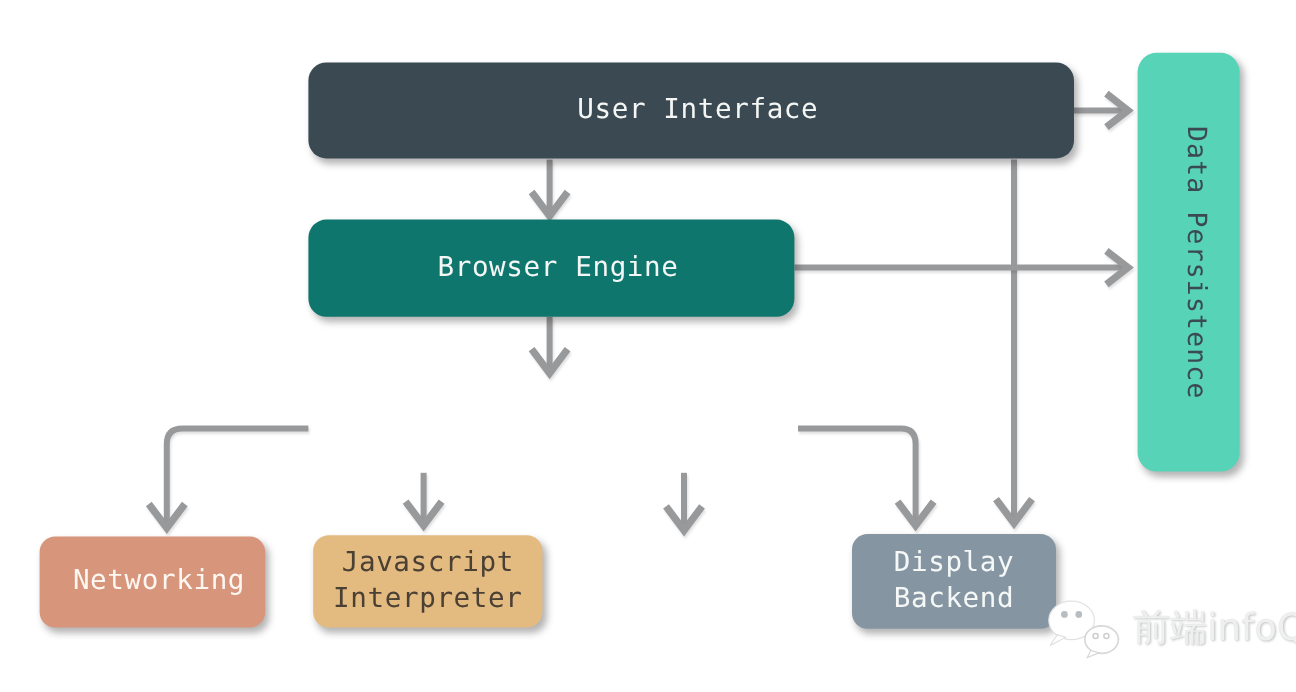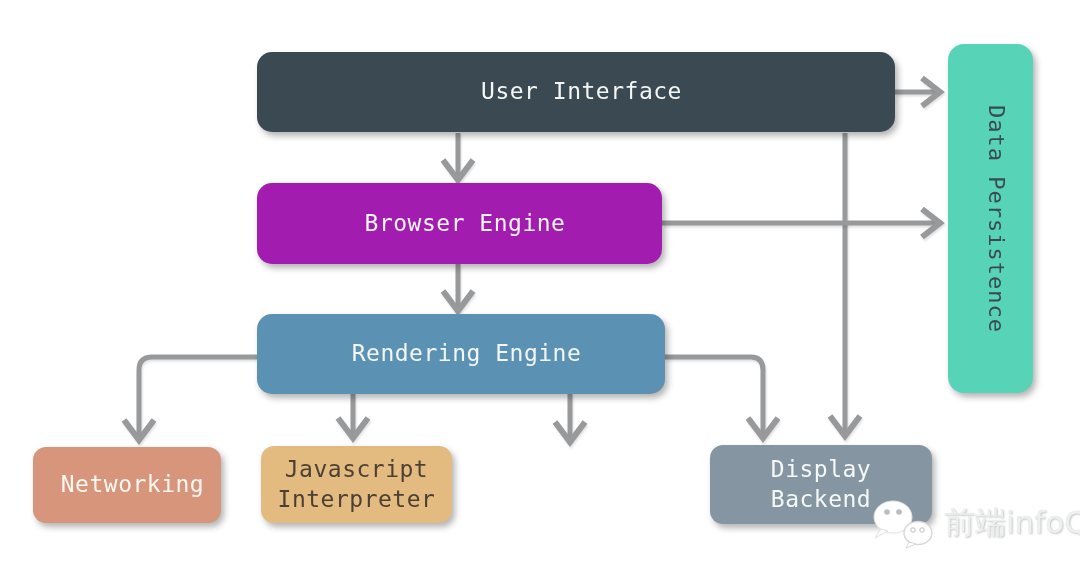--- a/index.html
+++ b/index.html
@@ -37,40 +37,40 @@
     box-shadow: 3px 4px 6px rgba(40,40,40,0.35);
     letter-spacing: 0.5px;
     padding-left: 11px;
   }
   .node-user-interface {
     left: 257px; top: 52px; width: 638px; height: 80px;
     background: #3b4a52; color: #f3f6f4; border-radius: 15px;
   }
   .node-browser-engine {
     left: 257px; top: 183px; width: 405px; height: 81px;
-    background: #a21caf; color: #f3f6f4; border-radius: 15px;
+    background: #0f766e; color: #f3f6f4; border-radius: 15px;
   }
   .node-rendering-engine {
     left: 257px; top: 314px; width: 408px; height: 80px;
     background: #5b92b4; color: #f3f6f4; border-radius: 15px;
   }
   .node-networking {
     left: 33px; top: 447px; width: 188px; height: 76px;
     background: #d7957b; color: #fdf7f2;
   }
   .node-javascript-interpreter {
     left: 261px; top: 446px; width: 191px; height: 77px;
     background: #e3bb81; color: #4b4034; padding: 0 2px;
   }
   .node-xml-parser {
     left: 477px; top: 450px; width: 188px; height: 73px;
     background: #f6c944; color: #55493a;
   }
   .node-display-backend {
-    left: 710px; top: 445px; width: 222px; height: 79px;
+    left: 710px; top: 445px; width: 170px; height: 79px;
     background: #8596a2; color: #f5f8f7; padding: 0 20px;
   }
   .node-data-persistence {
     left: 948px; top: 44px; width: 85px; height: 349px;
     background: #57d3b8; color: #3b4a52; border-radius: 16px;
     writing-mode: vertical-rl;
     font-size: 22px;
     letter-spacing: 1px;
   }
   .watermark {
@@ -119,21 +119,20 @@
 
     <path class="shaft" d="M895 92 H936"></path>
     <path class="head" d="M922 78 L940 92 L922 106"></path>
 
     <path class="shaft" d="M662 223 H936"></path>
     <path class="head" d="M922 209 L940 223 L922 237"></path>
   </svg>
 
   <div class="node node-user-interface">User Interface</div>
   <div class="node node-browser-engine">Browser Engine</div>
-  <div class="node node-rendering-engine">Rendering Engine</div>
   <div class="node node-networking">Networking</div>
   <div class="node node-javascript-interpreter">Javascript Interpreter</div>
   <div class="node node-display-backend">Display Backend</div>
   <div class="node node-data-persistence">Data Persistence</div>
 
   <div class="watermark">
     <svg width="80" height="54" viewBox="0 0 80 54" aria-hidden="true">
 
       <ellipse cx="35" cy="21" rx="19" ry="16" fill="#ffffff" stroke="#e2e2e2" stroke-width="1"></ellipse>
       <polygon points="23,33 17,42 30,35" fill="#ffffff" stroke="#e2e2e2" stroke-width="1"></polygon>

